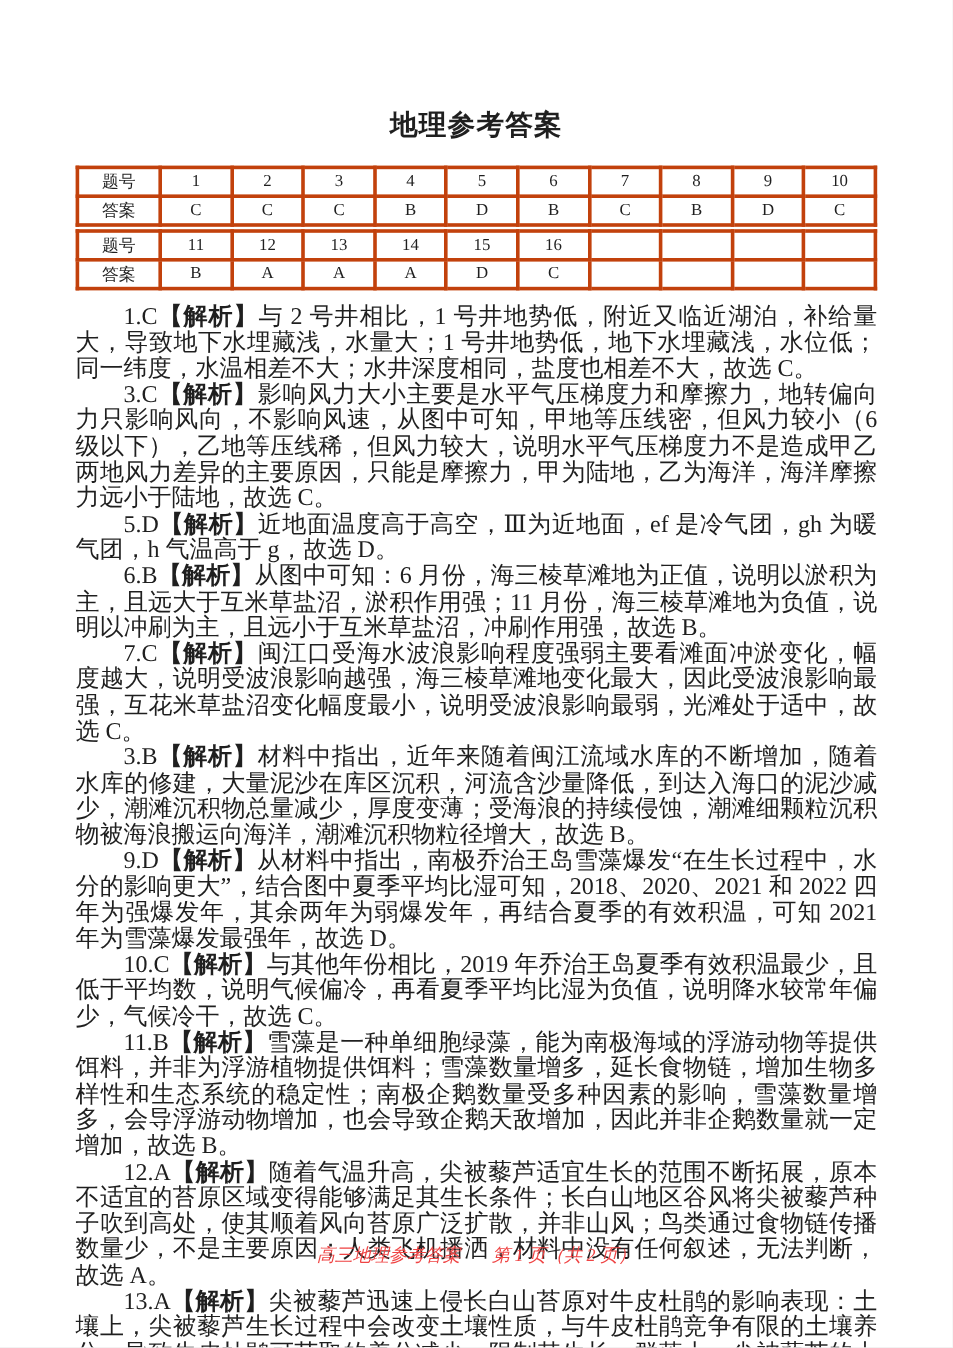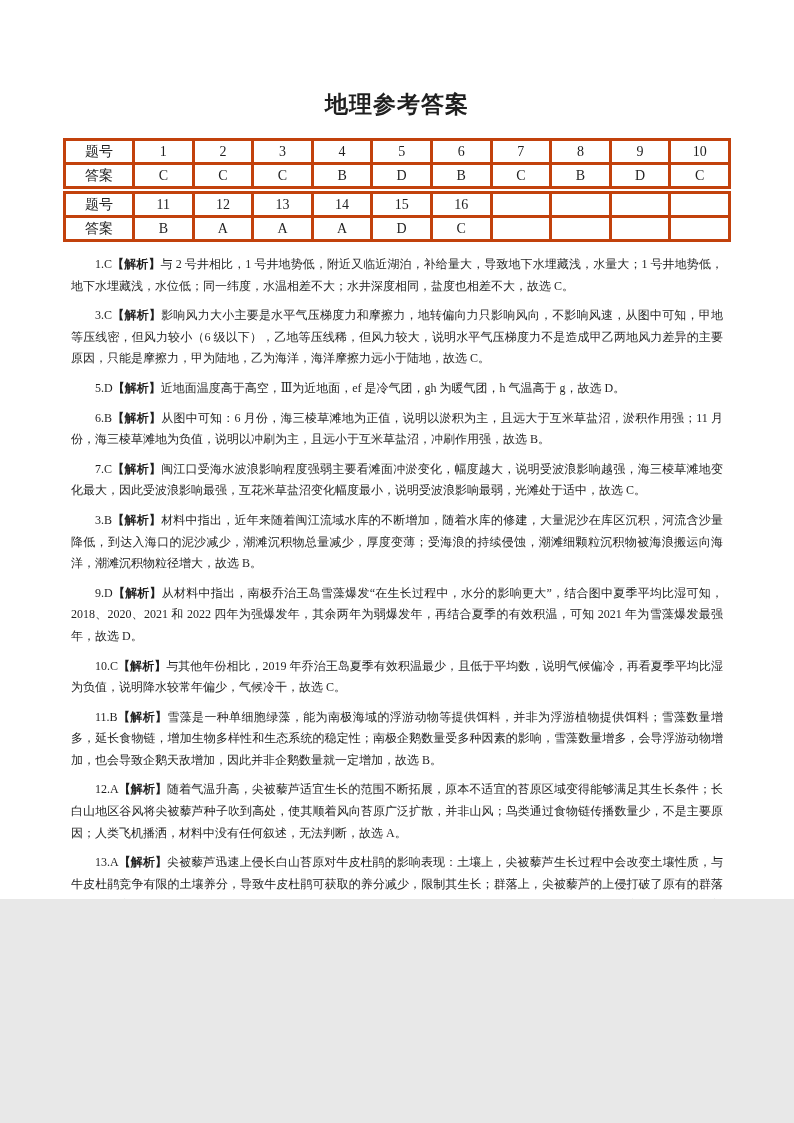--- a/index.html
+++ b/index.html
@@ -1,19 +1,19 @@
 <!DOCTYPE html>
 <html lang="zh"><head>
 <meta charset="utf-8">
 <style>
   html, body { margin: 0; padding: 0; background: #e8e8e8; }
   .page {
     position: relative;
     width: 794px;
-    height: 899px;
+    height: 1123px;
     margin: 0 auto;
     background: #ffffff;
     color: #1f1f1f;
     font-family: "Liberation Serif", "DejaVu Serif", serif;
     overflow: hidden;
     box-sizing: border-box;
     padding: 90px 63px 4px 63px;
   }
   .doc-title {
     text-align: center;
@@ -36,24 +36,24 @@
     height: 21px;
     text-align: center;
     vertical-align: middle;
     font-size: 14px;
     padding: 0;
     overflow: hidden;
     white-space: nowrap;
   }
   table.answer-table td.label-col { width: 66px; }
   .body-text p {
-    margin: 8px;
+    margin: 0;
     text-align: justify;
     text-indent: 2em;
-    font-size: 12px;
+    font-size: 20px;
     line-height: 21.6px;
   }
   .marker {
     font-family: "Liberation Sans", "DejaVu Sans", sans-serif;
     font-weight: 700;
   }
   .page-footer {
     position: absolute;
     left: 0;
     top: 1037px;

